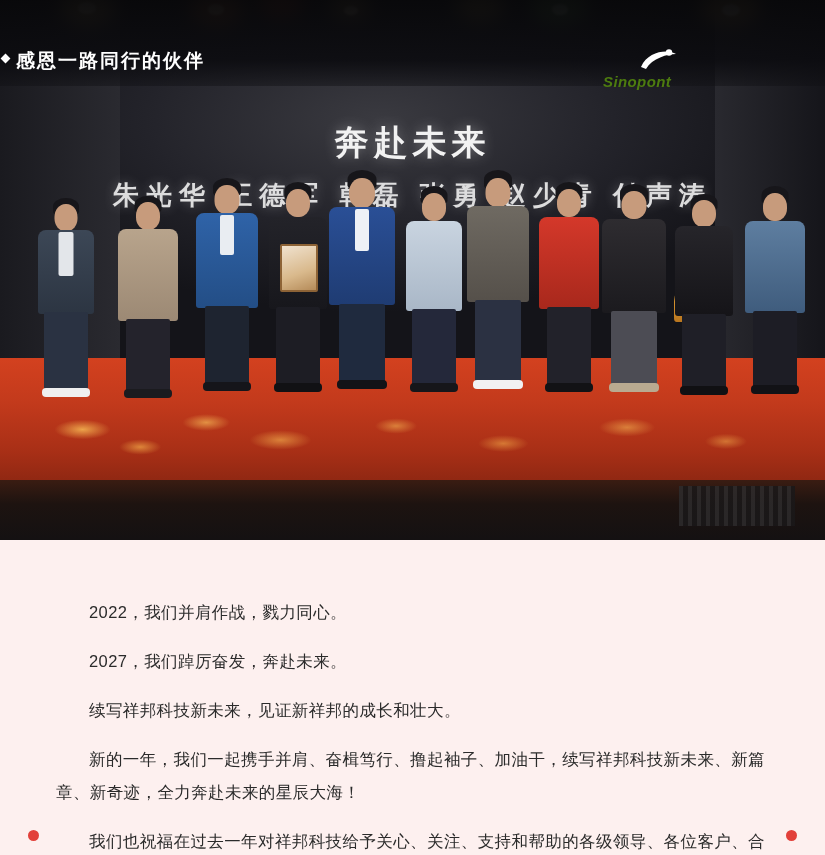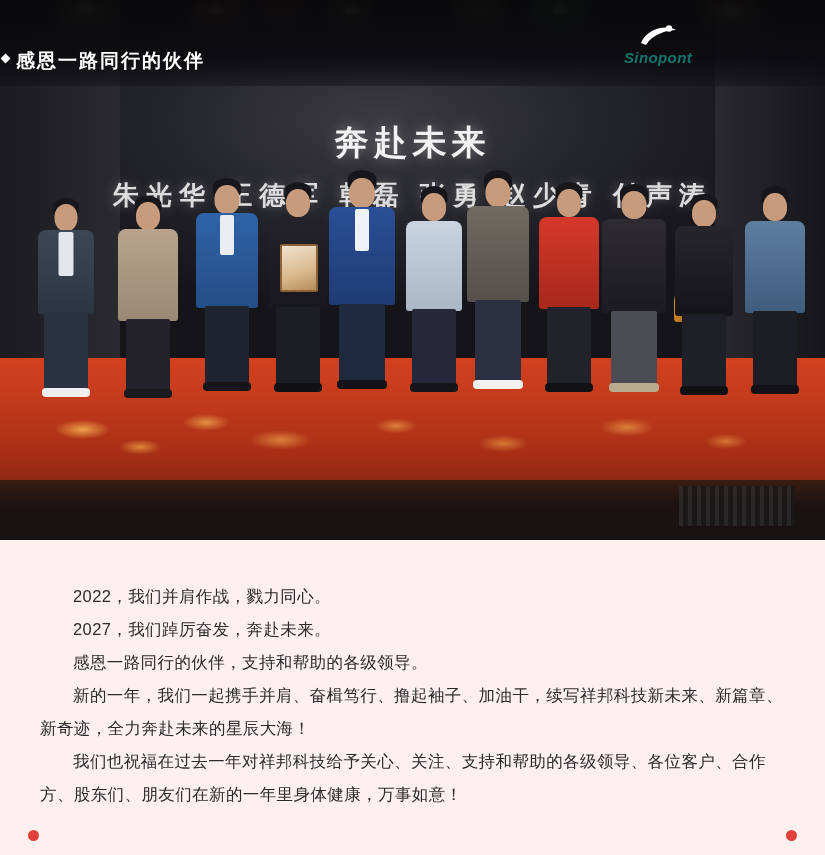--- a/index.html
+++ b/index.html
@@ -83,24 +83,23 @@
     left: 2px;
     top: 55px;
     width: 7px; height: 7px;
     background: #ffffff;
     transform: rotate(45deg);
   }
   
   .logo {
     position: absolute;
     right: 112px;
-    top: 24px;
+    top: 48px;
     width: 110px;
-    text-align: center;
-    color: #0f766e;
+    color: #4d7c0f;
   }
   .logo-mark {
     width: 40px; height: 24px;
     margin: 0 auto 1px;
   }
   .logo-text {
     font-size: 15px;
     font-weight: bold;
     letter-spacing: .4px;
     font-style: italic;
@@ -229,21 +228,21 @@
     width: 825px;
     height: 315px;
     background: #fdf0ef;
     box-sizing: border-box;
     padding: 40px 40px 0 40px;
   }
   .para {
     color: #2b2b2b;
     font-size: 16.5px;
     line-height: 33px;
-    margin: 0;
+    margin: 16px;
     text-indent: 2em;
     letter-spacing: .4px;
     font-family: "Liberation Sans", sans-serif;
   }
   .dot {
     position: absolute;
     width: 11px; height: 11px;
     border-radius: 50%;
     background: #e2403a;
   }
@@ -394,21 +393,21 @@
           <circle cx="31" cy="4.5" r="3.2" fill="#ffffff"></circle>
         </svg>
       </div>
       <div class="logo-text">Sinopont</div>
     </div>
   </div>
 
   <div class="textblock">
     <p class="para">2022，我们并肩作战，戮力同心。</p>
     <p class="para">2027，我们踔厉奋发，奔赴未来。</p>
-    <p class="para">感恩一路同行的伙伴，支持和帮助的各级领导。</p>
+    <p class="para">续写祥邦科技新未来，见证新祥邦的成长和壮大。</p>
     <p class="para">新的一年，我们一起携手并肩、奋楫笃行、撸起袖子、加油干，续写祥邦科技新未来、新篇章、新奇迹，全力奔赴未来的星辰大海！</p>
     <p class="para">我们也祝福在过去一年对祥邦科技给予关心、关注、支持和帮助的各级领导、各位客户、合作方、股东们、朋友们在新的一年里身体健康，万事如意！</p>
 
     <div class="dot dot-left"></div>
     <div class="dot dot-right"></div>
   </div>
 
 </div>
 
 </body></html>

